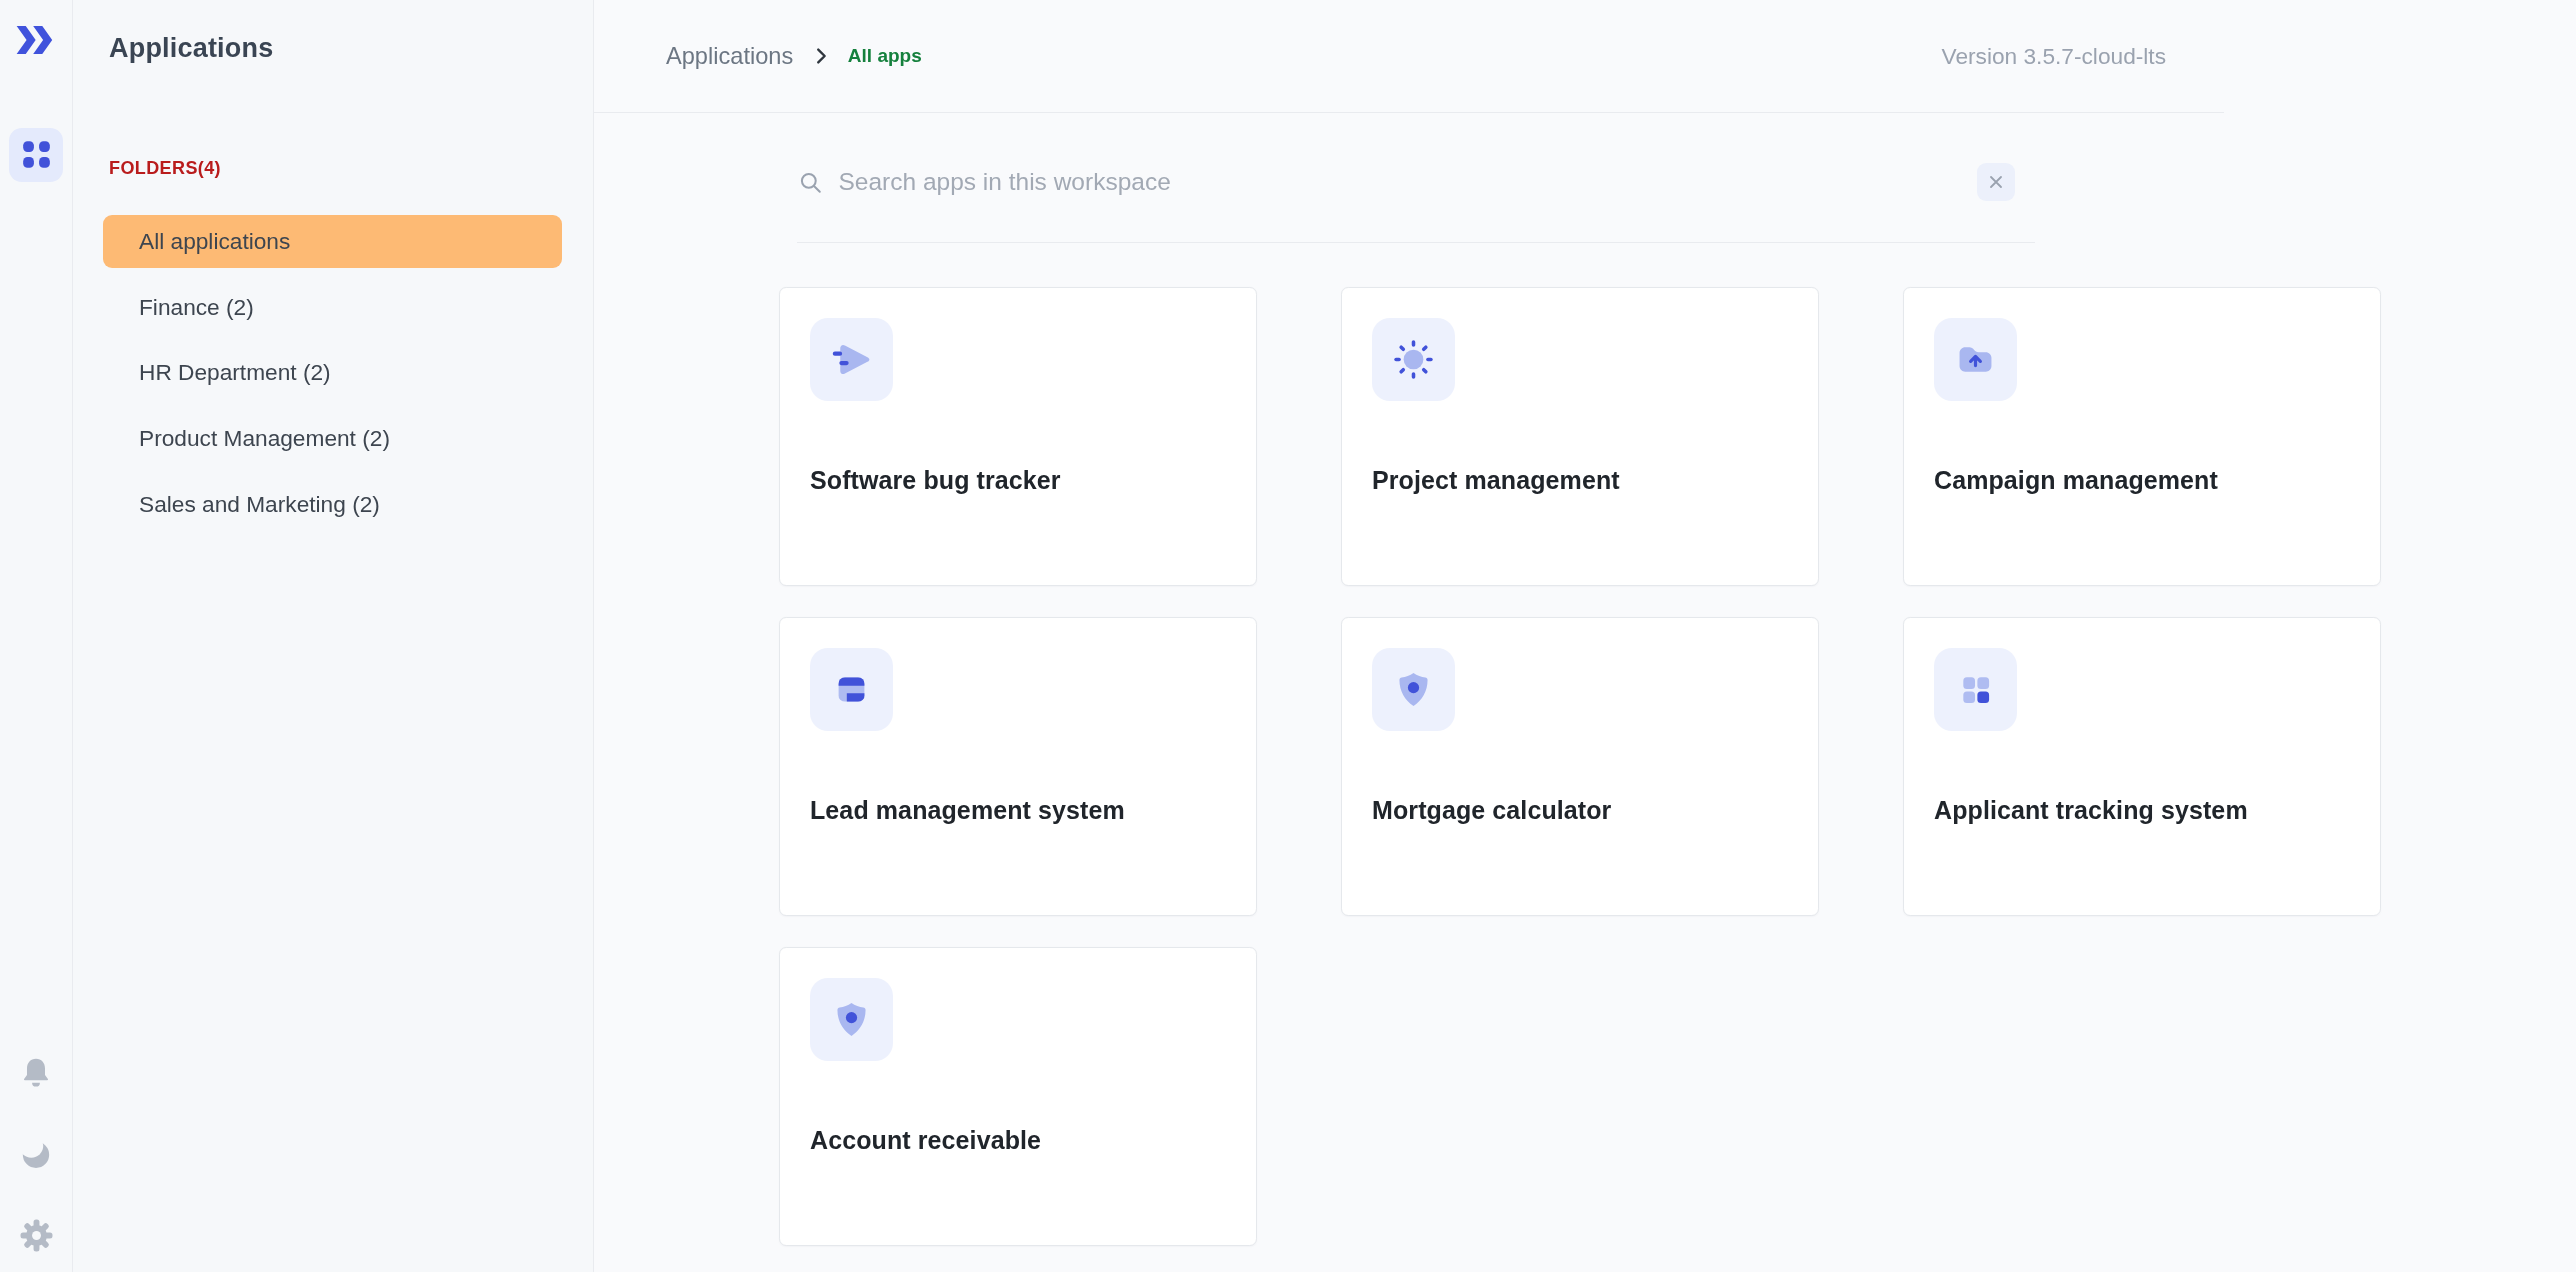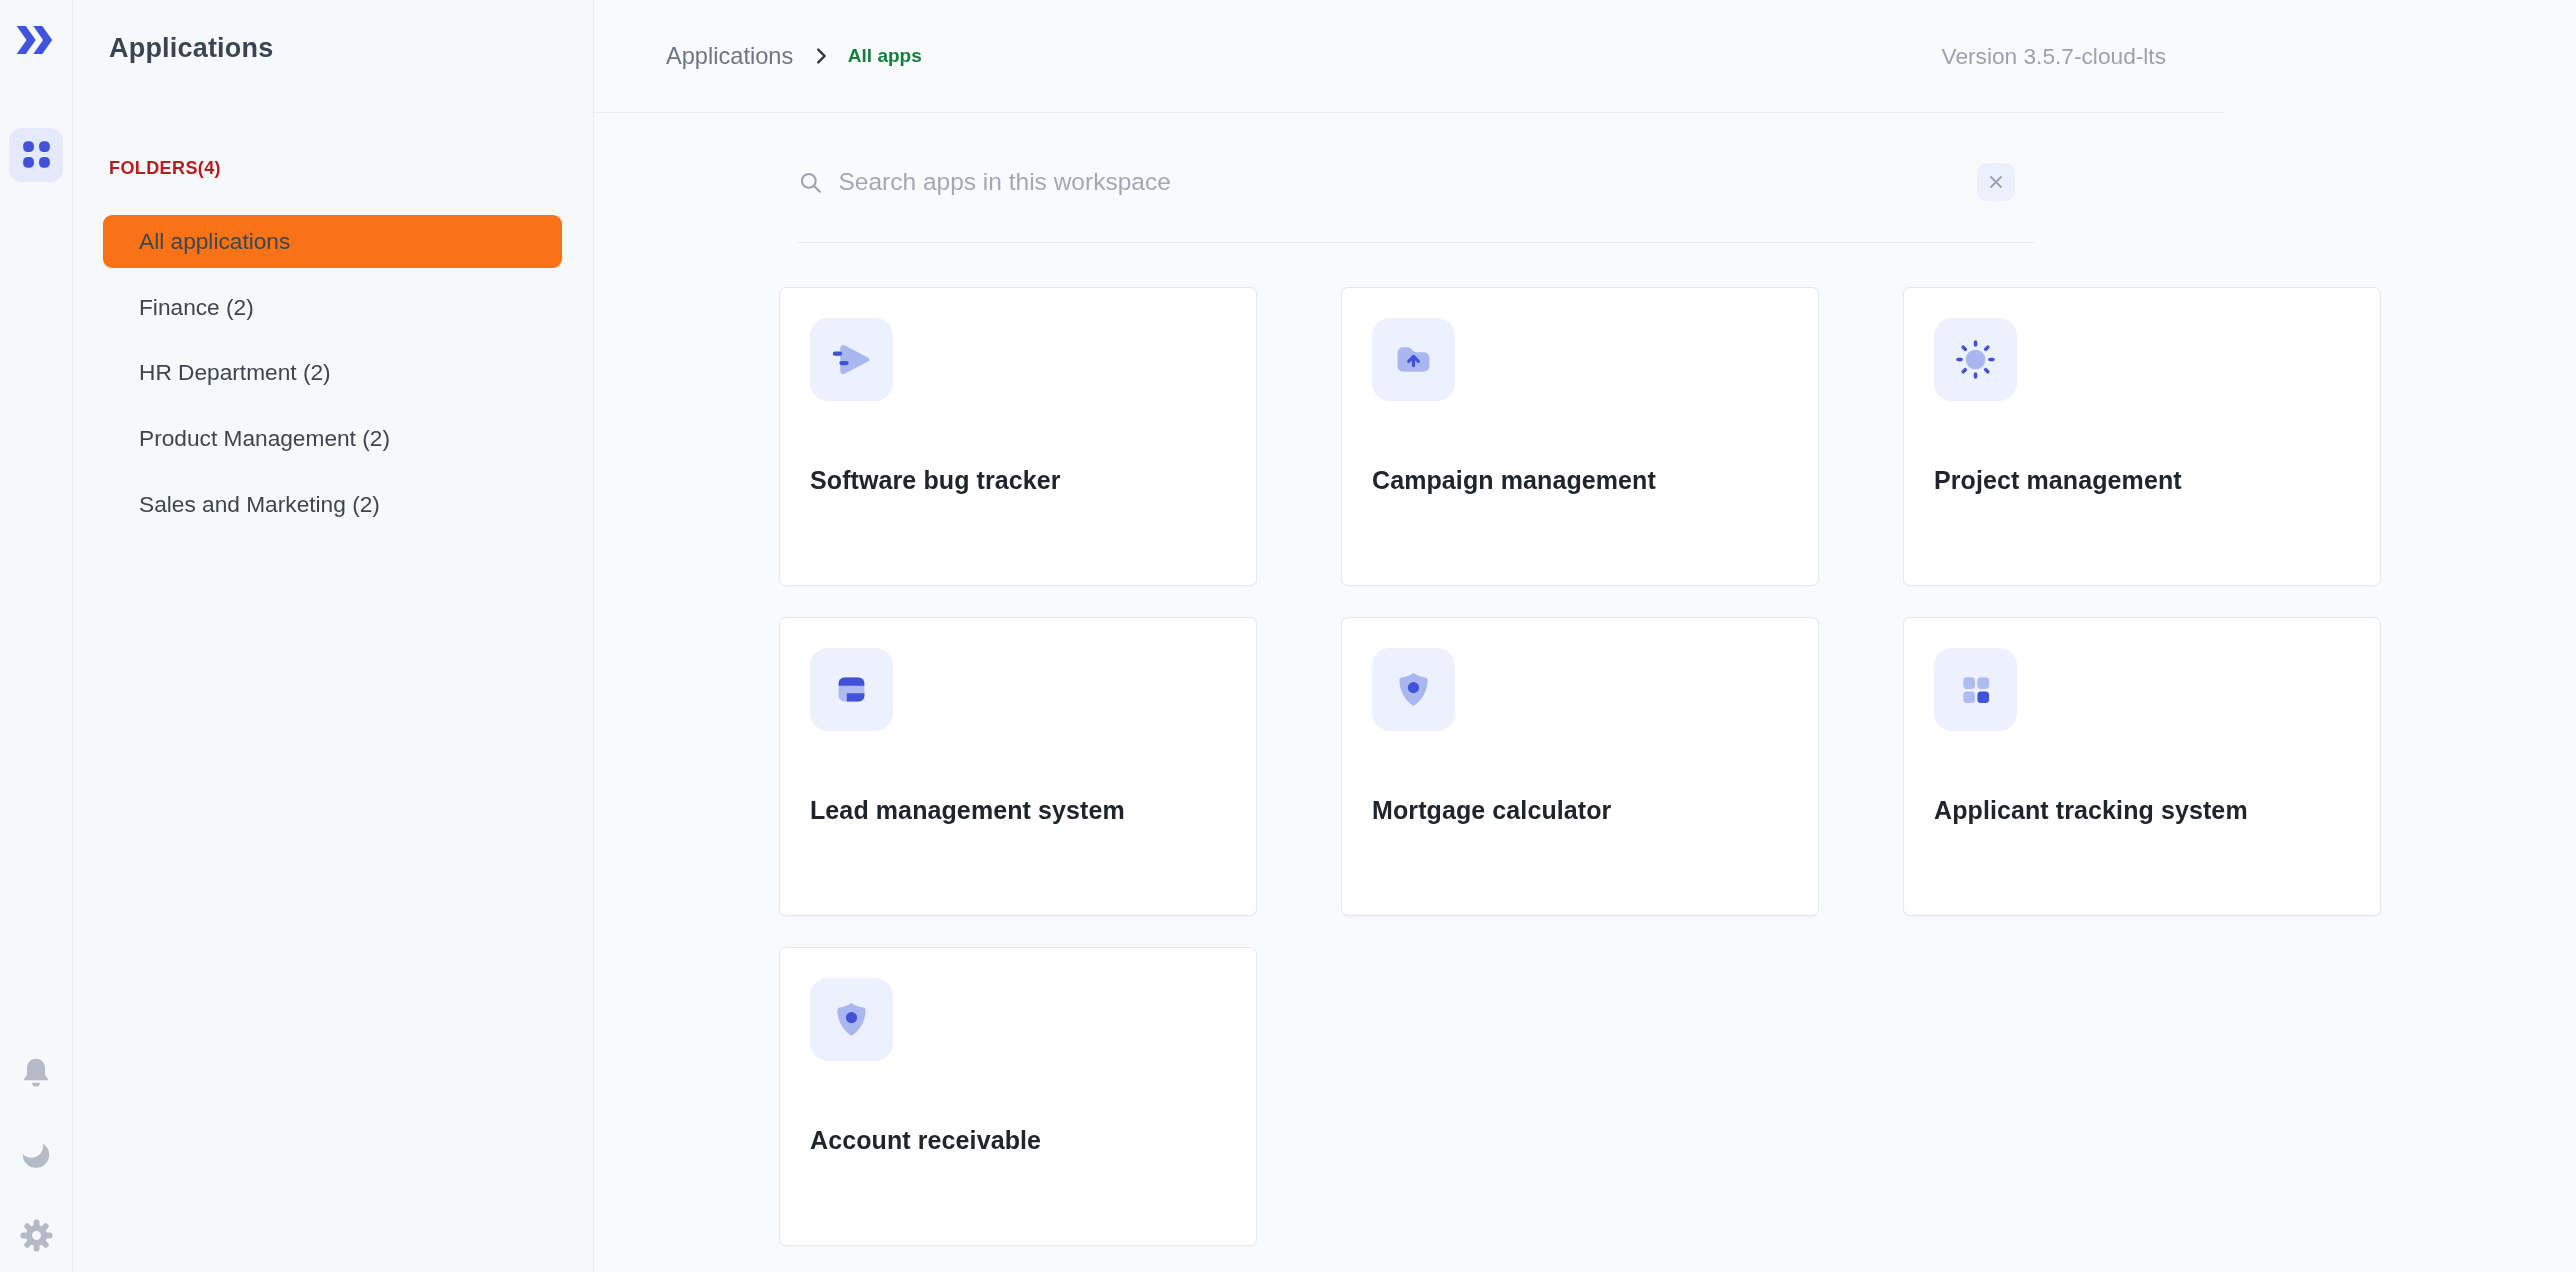--- a/index.html
+++ b/index.html
@@ -26,21 +26,21 @@
     padding-top:33px; display:flex; flex-direction:column;
   }
   .sidebar-title { margin-left:36px; font-size:27px; font-weight:700; color:#3A4553; letter-spacing:0.2px; }
   .folders-label { margin:94px 0 0 36px; font-size:18px; font-weight:700; color:#b91c1c; letter-spacing:0.4px; }
   .folder-list { margin-top:36px; }
   .folder-item {
     height:53px; margin:0 31px 12.7px 30px; border-radius:9px;
     display:flex; align-items:center; padding-left:36px;
     font-size:22.7px; color:#3D454F; cursor:pointer;
   }
-  .folder-item.selected { background:#f97316; }
+  .folder-item.selected { background:#fdba74; }
 
   
   .main { flex:1; display:flex; flex-direction:column; background:#F9FAFC; min-width:0; }
   .main-header {
     height:113px; flex-shrink:0; border-bottom:0.9px solid #E9EBEF;
     display:flex; align-items:center; padding:0 58px 0 72px;
   }
   .breadcrumb { display:flex; align-items:center; gap:16.3px; }
   .crumb-section { font-size:23.6px; color:#6C7683; cursor:pointer; }
   .crumb-sep { line-height:0; }
@@ -197,47 +197,47 @@
                   <path d="M17 9 C14.5 7.5 12 9 12 12 L12 36 C12 39 14.5 40.5 17 39 L41 26.5 C43.8 25 43.8 23 41 21.5 Z" fill="#A9B7F0"></path>
                   <rect x="4" y="15.5" width="10" height="4.6" rx="2.3" fill="#4152D9"></rect>
                   <rect x="11" y="25.5" width="10" height="4.6" rx="2.3" fill="#4152D9"></rect>
                 </svg></span>
     </div>
     <div class="card-title">Software bug tracker</div>
   </div>
           <div class="card">
     <div class="card-icon-tile">
       <span class="card-icon" style="line-height:0;"><svg viewBox="0 0 48 48" width="45" height="45">
-                  <path d="M7 17 C7 13.7 9.7 11 13 11 L17.5 11 C19.5 11 21.3 12 22.4 13.6 C23.5 15.2 25.3 16.2 27.3 16.2 L35 16.2 C38.3 16.2 41 18.9 41 22.2 L41 31 C41 34.3 38.3 37 35 37 L13 37 C9.7 37 7 34.3 7 31 Z" fill="#A9B7F0"></path>
-                  <path d="M24 30.5 L24 21.5 M18.8 26 L24 20.8 L29.2 26" stroke="#4152D9" stroke-width="3.4" fill="none" stroke-linecap="round" stroke-linejoin="round"></path>
-                </svg></span>
-    </div>
-    <div class="card-title">Campaign management</div>
-  </div>
-          <div class="card">
-    <div class="card-icon-tile">
-      <span class="card-icon" style="line-height:0;"><svg viewBox="0 0 48 48" width="45" height="45">
                   <circle cx="24" cy="24" r="10.5" fill="#A9B7F0"></circle>
                   <g fill="#4152D9">
                     <rect x="22.1" y="3.5" width="3.8" height="7" rx="1.9"></rect>
                     <rect x="22.1" y="3.5" width="3.8" height="7" rx="1.9" transform="rotate(45 24 24)"></rect>
                     <rect x="22.1" y="3.5" width="3.8" height="7" rx="1.9" transform="rotate(90 24 24)"></rect>
                     <rect x="22.1" y="3.5" width="3.8" height="7" rx="1.9" transform="rotate(135 24 24)"></rect>
                     <rect x="22.1" y="3.5" width="3.8" height="7" rx="1.9" transform="rotate(180 24 24)"></rect>
                     <rect x="22.1" y="3.5" width="3.8" height="7" rx="1.9" transform="rotate(225 24 24)"></rect>
                     <rect x="22.1" y="3.5" width="3.8" height="7" rx="1.9" transform="rotate(270 24 24)"></rect>
                     <rect x="22.1" y="3.5" width="3.8" height="7" rx="1.9" transform="rotate(315 24 24)"></rect>
                   </g>
                 </svg></span>
     </div>
     <div class="card-title">Project management</div>
   </div>
           <div class="card">
     <div class="card-icon-tile">
       <span class="card-icon" style="line-height:0;"><svg viewBox="0 0 48 48" width="45" height="45">
+                  <path d="M7 17 C7 13.7 9.7 11 13 11 L17.5 11 C19.5 11 21.3 12 22.4 13.6 C23.5 15.2 25.3 16.2 27.3 16.2 L35 16.2 C38.3 16.2 41 18.9 41 22.2 L41 31 C41 34.3 38.3 37 35 37 L13 37 C9.7 37 7 34.3 7 31 Z" fill="#A9B7F0"></path>
+                  <path d="M24 30.5 L24 21.5 M18.8 26 L24 20.8 L29.2 26" stroke="#4152D9" stroke-width="3.4" fill="none" stroke-linecap="round" stroke-linejoin="round"></path>
+                </svg></span>
+    </div>
+    <div class="card-title">Campaign management</div>
+  </div>
+          <div class="card">
+    <div class="card-icon-tile">
+      <span class="card-icon" style="line-height:0;"><svg viewBox="0 0 48 48" width="45" height="45">
                   <defs>
                     <clipPath id="clip-layout">
                       <rect x="10" y="11" width="28" height="26" rx="7"></rect>
                     </clipPath>
                   </defs>
                   <g clip-path="url(#clip-layout)">
                     <rect x="10" y="11" width="28" height="26" fill="#AFBCF1"></rect>
                     <rect x="10" y="11" width="28" height="9" fill="#4152D9"></rect>
                     <rect x="19" y="28" width="19" height="9" fill="#4152D9"></rect>
                   </g>

